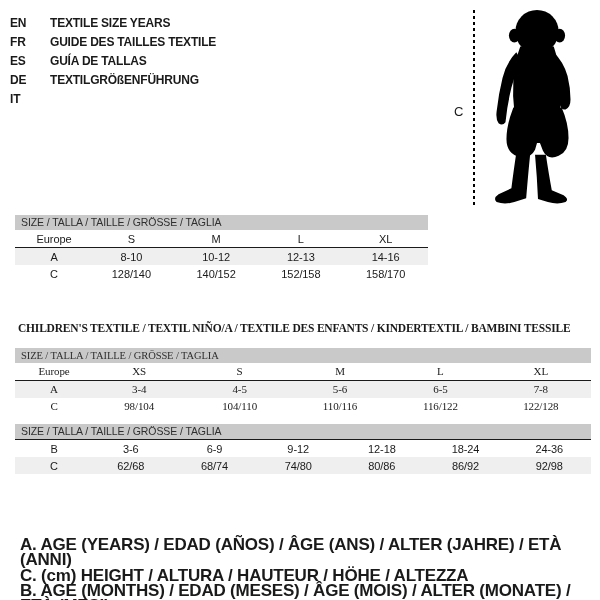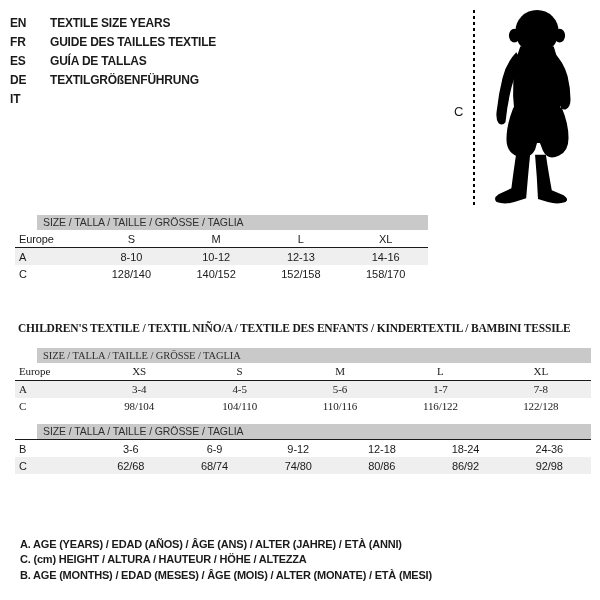--- a/index.html
+++ b/index.html
@@ -16,29 +16,29 @@
     background:repeating-linear-gradient(to bottom,#000 0 3px,transparent 3px 6px);}
   .height-label{position:absolute;left:454px;top:104px;font-size:13px;font-weight:normal;}
   .baby-svg{position:absolute;left:480px;top:5px;}
   
   .section{position:absolute;left:15px;}
   .sec1{top:215px;width:413px;}
   .sec2{top:322px;width:576px;font-family:Liberation Serif, serif;}
   .sec3{top:424px;width:576px;}
   .sec-title{font-weight:bold;font-size:11.5px;line-height:13.5px;letter-spacing:-0.2px;padding-left:3px;margin-bottom:11px;}
   .sec2 .sec-title{margin-bottom:12px;}
-  .size-bar{background:#c9c9c9;height:15px;line-height:15px;font-size:10.5px;color:#2f2f2f;padding-left:6px;letter-spacing:-0.1px;margin-left:22px;}
+  .size-bar{background:#c9c9c9;height:15px;line-height:15px;font-size:10.5px;color:#2f2f2f;padding-left:6px;letter-spacing:-0.1px;}
   .trow{display:flex;height:17px;align-items:center;font-size:11px;letter-spacing:-0.1px;}
   .trow.shaded{background:#efefef;}
   .trow.bordered{border-top:1.5px solid #1a1a1a;}
-  .rlabel{width:70px;flex:none;padding-left:4px;}
+  .rlabel{width:70px;flex:none;padding-left:4px;text-align:center;}
   .cell{flex:1;text-align:center;}
   
   .legend{position:absolute;left:20px;top:537px;}
-  .legend-line{font-weight:bold;font-size:11px;line-height:15.3px;letter-spacing:-0.2px;}
+  .legend-line{font-weight:bold;font-size:17px;line-height:15.3px;letter-spacing:-0.2px;}
 </style>
 </head>
 <body>
 
 <div class="lang-block">
     <div class="lang-row">
       <span class="lang-code">EN</span>
       <span>TEXTILE SIZE YEARS</span>
     </div>
     <div class="lang-row">
@@ -109,21 +109,21 @@
         <div class="cell">S</div>
         <div class="cell">M</div>
         <div class="cell">L</div>
         <div class="cell">XL</div>
       </div>
       <div class="trow shaded bordered">
         <div class="rlabel">A</div>
         <div class="cell">3-4</div>
         <div class="cell">4-5</div>
         <div class="cell">5-6</div>
-        <div class="cell">1-7</div>
+        <div class="cell">6-5</div>
         <div class="cell">7-8</div>
       </div>
       <div class="trow">
         <div class="rlabel">C</div>
         <div class="cell">98/104</div>
         <div class="cell">104/110</div>
         <div class="cell">110/116</div>
         <div class="cell">116/122</div>
         <div class="cell">122/128</div>
       </div>

